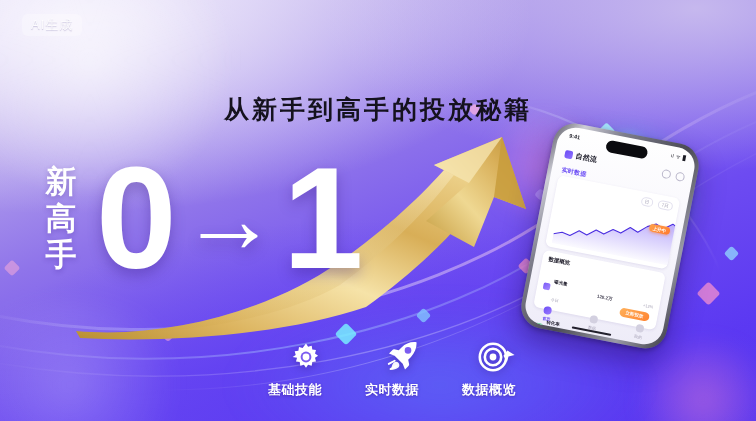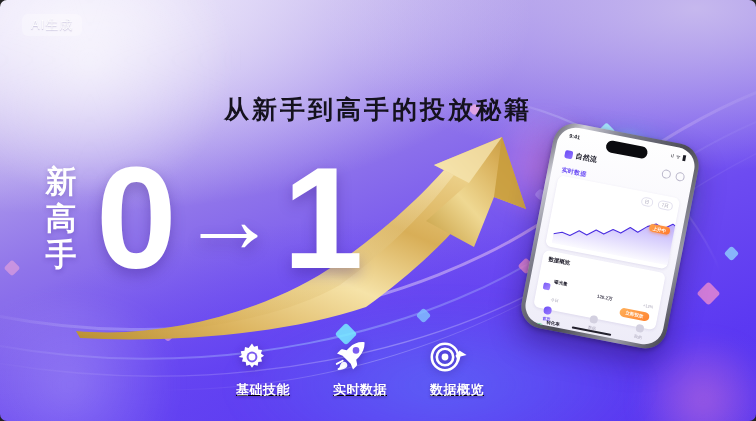--- a/index.html
+++ b/index.html
@@ -5,21 +5,20 @@
   html,body{margin:0;padding:0;background:#222;}
   *{box-sizing:border-box;}
   .stage{
     position:relative;width:756px;height:421px;overflow:hidden;
     font-family:"Liberation Sans","DejaVu Sans",sans-serif;
     background:
       radial-gradient(120% 90% at 8% 4%, #f2eefc 0%, rgba(242,238,252,0) 52%),
       radial-gradient(90% 70% at 92% 2%, #c6b8ee 0%, rgba(198,184,238,0) 55%),
       radial-gradient(100% 80% at 50% 100%, #5d3df2 0%, rgba(93,61,242,0) 60%),
       linear-gradient(160deg,#ded6f6 0%,#b9a8ec 18%,#8f74ea 40%,#6d4bf1 64%,#5b38f2 86%,#5735ef 100%);
-    border-radius: 7px;
   }
 
   
   .glow{position:absolute;border-radius:50%;pointer-events:none;}
   .glow-cyan{left:540px;top:120px;width:170px;height:150px;
     background:radial-gradient(circle,rgba(110,240,255,.72) 0%,rgba(90,200,255,.30) 38%,rgba(90,200,255,0) 70%);
     filter:blur(6px);}
   .glow-cyan2{left:596px;top:130px;width:58px;height:52px;
     background:radial-gradient(circle,rgba(190,255,255,.95) 0%,rgba(140,240,255,.45) 45%,rgba(140,240,255,0) 72%);
     filter:blur(3px);}
@@ -151,21 +150,21 @@
   .tab .tl{font-size:4px;color:#aaa6b9;}
   .tab.active .tl{color:#6b4df5;font-weight:bold;}
   .homebar{position:absolute;left:50%;bottom:2px;transform:translateX(-50%);
     width:40px;height:2.5px;border-radius:2px;background:#22202c;}
 
   
   .features{
     position:absolute;left:236px;top:340px;width:280px;
     display:flex;justify-content:space-between;
   }
-  .feature{display:flex;flex-direction:column;align-items:flex-start;gap:7px;width:86px;text-decoration:underline;}
+  .feature{display:flex;flex-direction:column;align-items:flex-end;gap:7px;width:86px;}
   .feature .glyph{height:34px;display:flex;align-items:center;justify-content:center;
     filter:drop-shadow(0 2px 4px rgba(40,15,110,.35));}
   .feature .flabel{color:#ffffff;font-size:13px;font-weight:bold;letter-spacing:.5px;
     text-shadow:0 1px 3px rgba(50,20,120,.45);}
 </style>
 </head>
 <body>
 
 <div class="stage">
 

